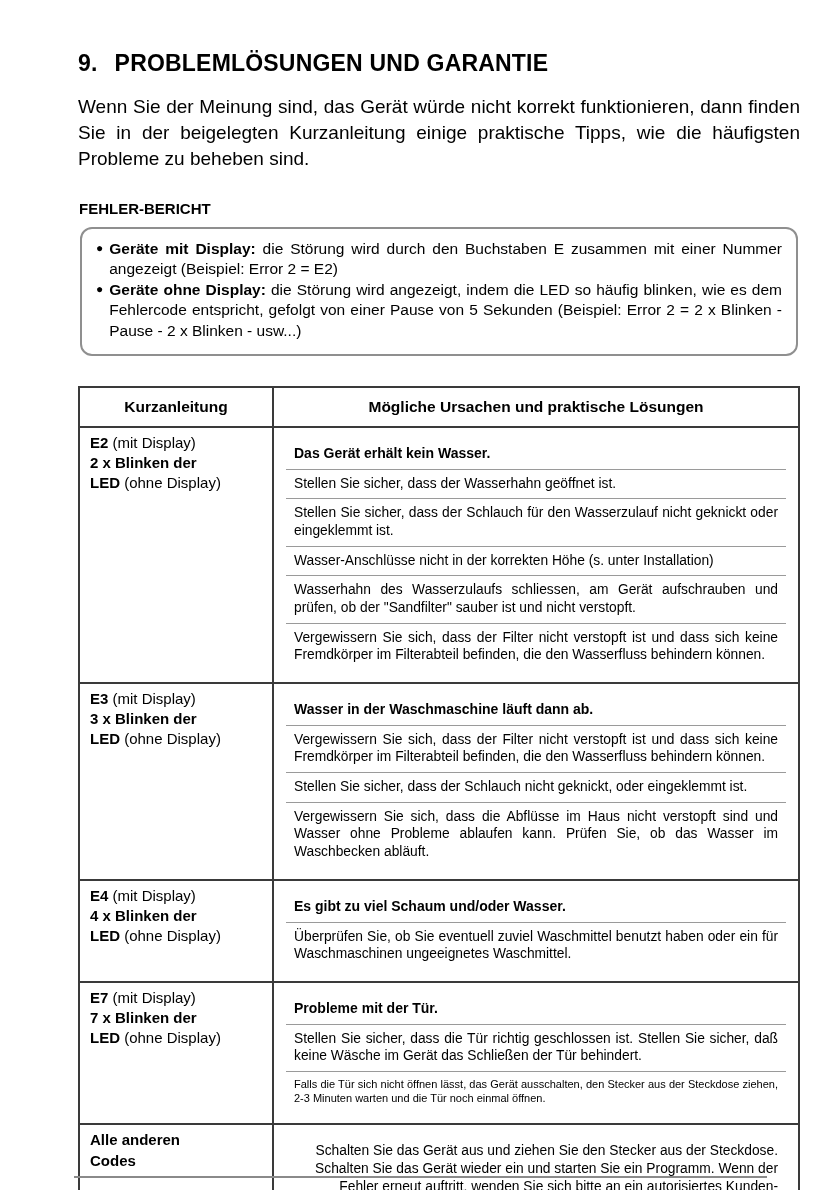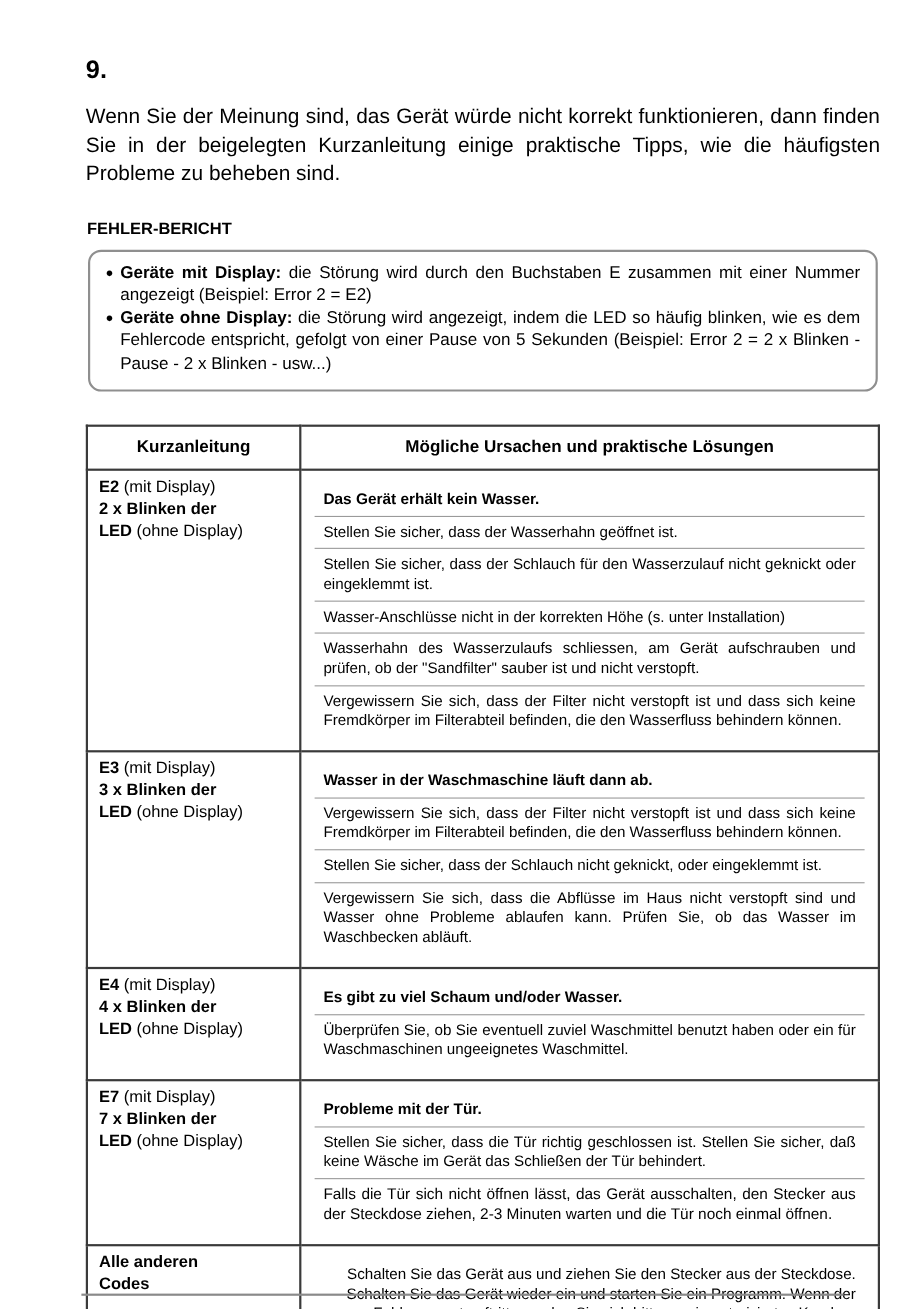--- a/index.html
+++ b/index.html
@@ -35,38 +35,39 @@
   .code-line .seg-bold { font-weight: bold; }
   td.solutions-cell { padding: 12px; }
   .solution {
     font-size: 13.8px; line-height: 1.28;
     padding: 5px 8px 6px 8px;
     border-bottom: 1px solid #9a9a9a;
     text-align: justify;
   }
   .solution:last-child { border-bottom: none; }
   .solution-bold { font-weight: bold; font-size: 14px; text-align: left; }
-  .solution-small { font-size: 14px; }
+  .solution-small { font-size: 11px; }
   .solution-left { text-align: right; }
 
   .footer { position: absolute; top: 1192px; left: 88px; width: 664px; display: flex; align-items: center; }
   .footer .rule { flex: 1; height: 2px; background: #1f1f1f; }
   .page-num {
     background: #a2a2a2; color: #ffffff; font-weight: bold; font-size: 15px;
     padding: 3px 13px; border-radius: 3px; flex: 0 0 auto;
   }
   .bottom-rule { position: absolute; top: 1176px; left: 74px; width: 693px; height: 2px; background: #8a8a8a; }
 </style>
 </head>
 <body>
 
 <div class="content">
 
   <h1>
     <span class="h-num">9.</span>
+    <span>PROBLEMLÖSUNGEN UND GARANTIE</span>
   </h1>
 
   <p class="intro">Wenn Sie der Meinung sind, das Gerät würde nicht korrekt funktionieren, dann finden Sie in der beigelegten Kurzanleitung einige praktische Tipps, wie die häufigsten Probleme zu beheben sind.</p>
 
   <div class="sub">FEHLER-BERICHT</div>
 
   <div class="notice">
     <ul id="notice-list">
         <li>
           <span class="bullet-marker">●</span>

